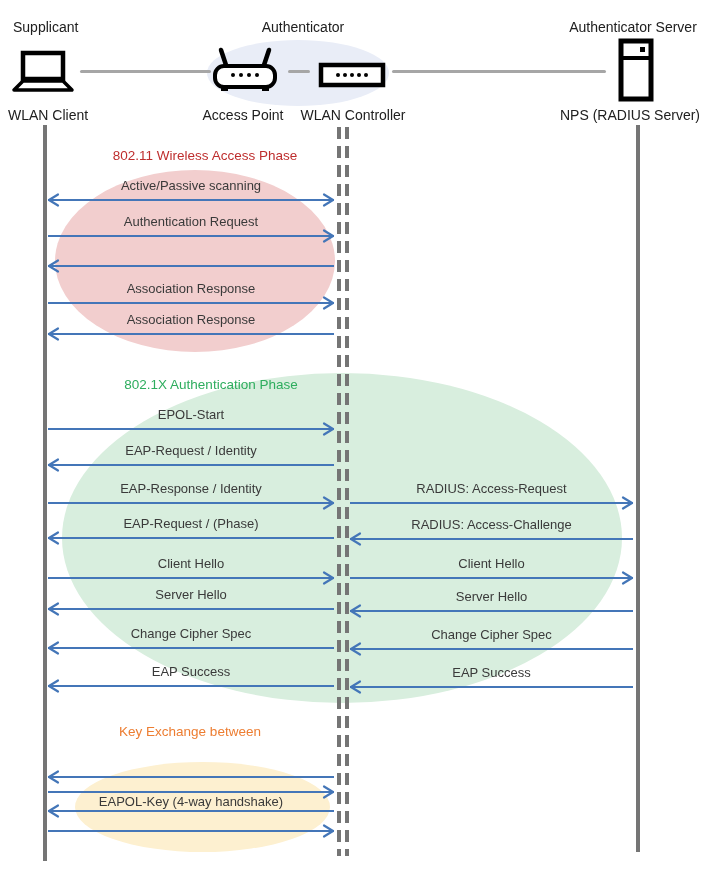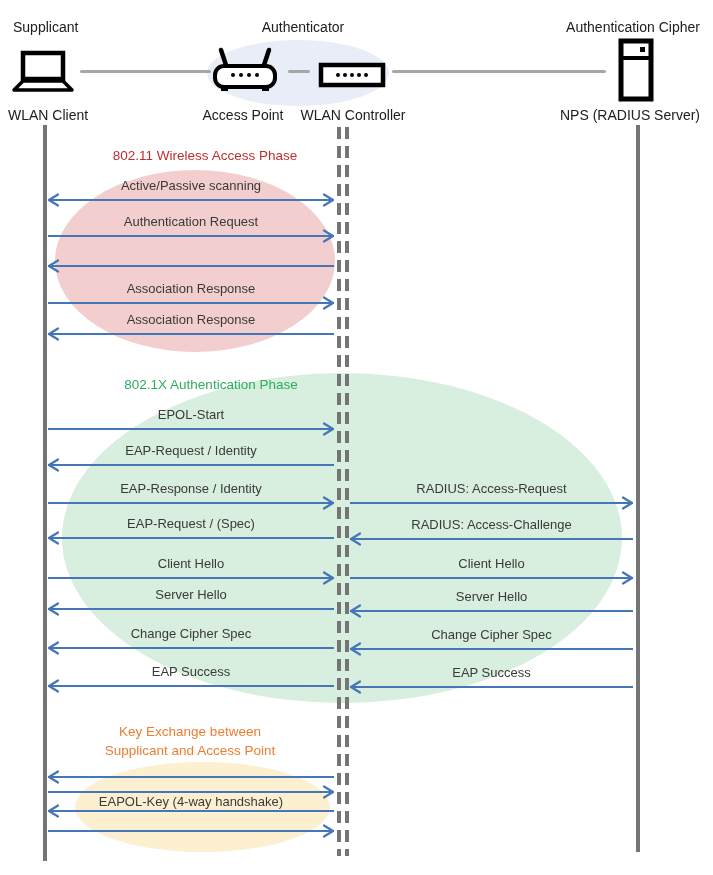--- a/index.html
+++ b/index.html
@@ -49,21 +49,21 @@
   <div class="connector" style="left:288px;top:70px;width:22px"></div>
   <div class="connector" style="left:392px;top:70px;width:214px"></div>
 
   <div class="lifeline" style="left:43px;top:125px;height:736px"></div>
   <div class="lifeline dashed" style="left:337px;top:127px;height:729px"></div>
   <div class="lifeline dashed" style="left:345px;top:127px;height:729px"></div>
   <div class="lifeline" style="left:636px;top:125px;height:727px"></div>
 
   <div class="role-label" style="left:13px;top:19px;text-align:right">Supplicant</div>
   <div class="role-label" style="left:238px;top:19px;width:130px">Authenticator</div>
-  <div class="role-label" style="left:553px;top:19px;width:160px">Authentication Cipher</div>
+  <div class="role-label" style="left:553px;top:19px;width:160px">Authenticator Server</div>
 
   <div class="device-label" style="left:8px;top:107px;text-align:left">WLAN Client</div>
   <div class="device-label" style="left:198px;top:107px;width:90px">Access Point</div>
   <div class="device-label" style="left:298px;top:107px;width:110px">WLAN Controller</div>
   <div class="device-label" style="left:550px;top:107px;width:160px">NPS (RADIUS Server)</div>
 
   <svg class="icon" style="left:10px;top:50px" width="66" height="42" viewBox="0 0 66 42">
     <rect x="13" y="3" width="40" height="26" fill="#ffffff" stroke="#000000" stroke-width="4.5"></rect>
     <polygon points="13,31 53,31 62,40 4,40" fill="#ffffff" stroke="#000000" stroke-width="3.5" stroke-linejoin="round"></polygon>
   </svg>
@@ -92,21 +92,20 @@
   <svg class="icon" style="left:617px;top:38px" width="38" height="64" viewBox="0 0 38 64">
     <rect x="4" y="3" width="30" height="58" fill="#ffffff" stroke="#000000" stroke-width="5"></rect>
     <line x1="4" y1="20" x2="34" y2="20" stroke="#000000" stroke-width="4"></line>
     <rect x="23" y="9" width="5" height="5" fill="#000000"></rect>
   </svg>
 
   <div class="phase-title" style="left: 60px; top: 147px; color: rgb(190, 46, 46);">802.11 Wireless Access Phase</div>
   <div class="phase-title" style="left: 66px; top: 376px; color: rgb(46, 173, 94);">802.1X Authentication Phase</div>
   <div class="phase-title" style="left: 45px; top: 722px; color: rgb(237, 125, 49);">
     <span class="line">Key Exchange between</span>
-    <span class="line">Supplicant and Access Point</span>
   </div>
 
   <div id="message-layer">
       <svg class="arrow" width="288" height="16" style="left: 47px; top: 192px;">
         <line x1="1" y1="8" x2="287" y2="8" stroke="#4476B8" stroke-width="2.2"></line>
         <polyline points="277,2.5 286,8 277,13.5" fill="none" stroke="#4476B8" stroke-width="2.2" stroke-linecap="round" stroke-linejoin="round"></polyline>
         <polyline points="11,2.5 2,8 11,13.5" fill="none" stroke="#4476B8" stroke-width="2.2" stroke-linecap="round" stroke-linejoin="round"></polyline>
       </svg>
       <div class="msg-label" style="left: 47px; width: 288px; top: 178px;">Active/Passive scanning</div>
       <svg class="arrow" width="288" height="16" style="left: 47px; top: 228px;">
@@ -145,21 +144,21 @@
       <div class="msg-label" style="left: 47px; width: 288px; top: 481px;">EAP-Response / Identity</div>
       <svg class="arrow" width="285" height="16" style="left: 349px; top: 495px;">
         <line x1="1" y1="8" x2="284" y2="8" stroke="#4476B8" stroke-width="2.2"></line>
         <polyline points="274,2.5 283,8 274,13.5" fill="none" stroke="#4476B8" stroke-width="2.2" stroke-linecap="round" stroke-linejoin="round"></polyline>
       </svg>
       <div class="msg-label" style="left: 349px; width: 285px; top: 481px;">RADIUS: Access-Request</div>
       <svg class="arrow" width="288" height="16" style="left: 47px; top: 530px;">
         <line x1="1" y1="8" x2="287" y2="8" stroke="#4476B8" stroke-width="2.2"></line>
         <polyline points="11,2.5 2,8 11,13.5" fill="none" stroke="#4476B8" stroke-width="2.2" stroke-linecap="round" stroke-linejoin="round"></polyline>
       </svg>
-      <div class="msg-label" style="left: 47px; width: 288px; top: 516px;">EAP-Request / (Spec)</div>
+      <div class="msg-label" style="left: 47px; width: 288px; top: 516px;">EAP-Request / (Phase)</div>
       <svg class="arrow" width="285" height="16" style="left: 349px; top: 531px;">
         <line x1="1" y1="8" x2="284" y2="8" stroke="#4476B8" stroke-width="2.2"></line>
         <polyline points="11,2.5 2,8 11,13.5" fill="none" stroke="#4476B8" stroke-width="2.2" stroke-linecap="round" stroke-linejoin="round"></polyline>
       </svg>
       <div class="msg-label" style="left: 349px; width: 285px; top: 517px;">RADIUS: Access-Challenge</div>
       <svg class="arrow" width="288" height="16" style="left: 47px; top: 570px;">
         <line x1="1" y1="8" x2="287" y2="8" stroke="#4476B8" stroke-width="2.2"></line>
         <polyline points="277,2.5 286,8 277,13.5" fill="none" stroke="#4476B8" stroke-width="2.2" stroke-linecap="round" stroke-linejoin="round"></polyline>
       </svg>
       <div class="msg-label" style="left: 47px; width: 288px; top: 556px;">Client Hello</div>

